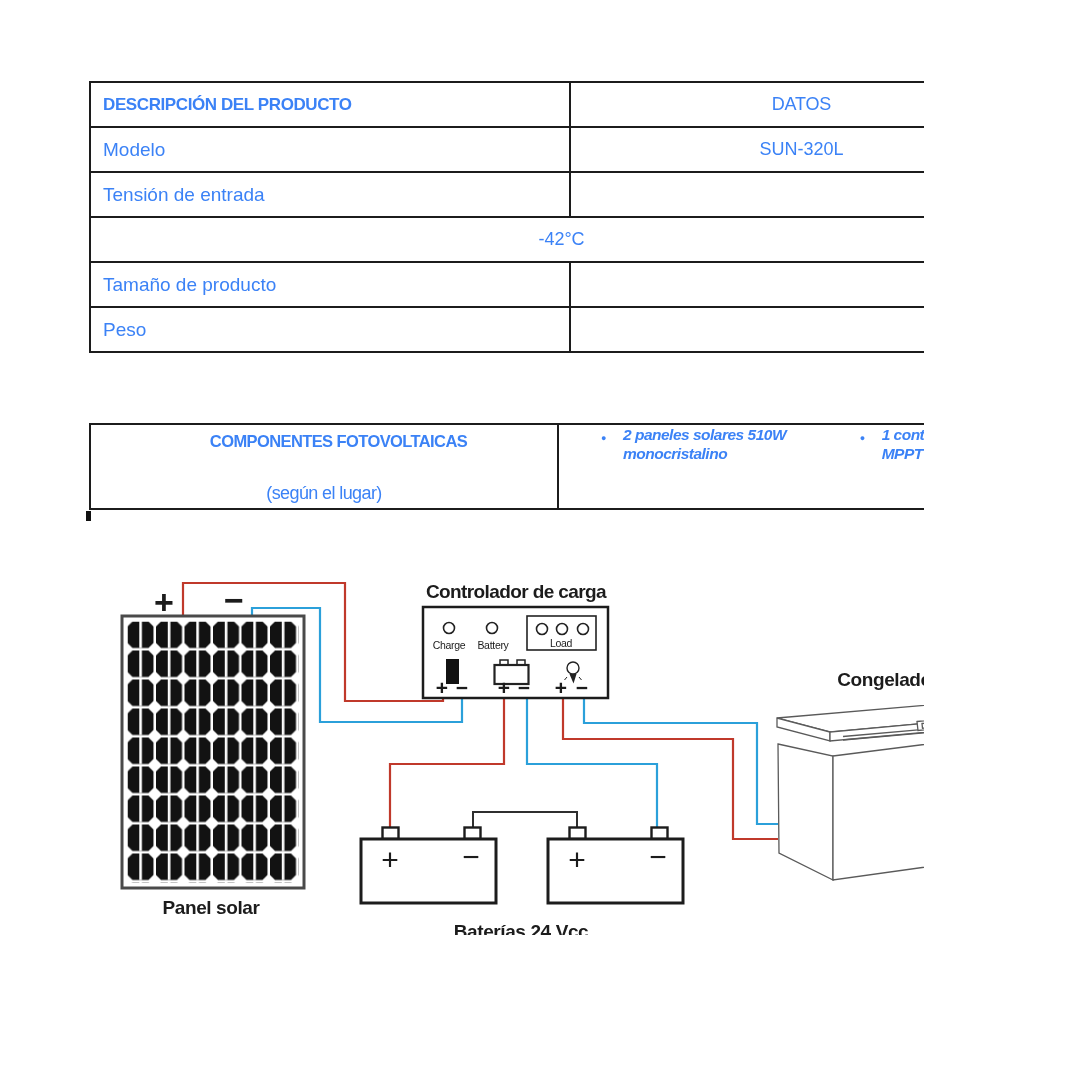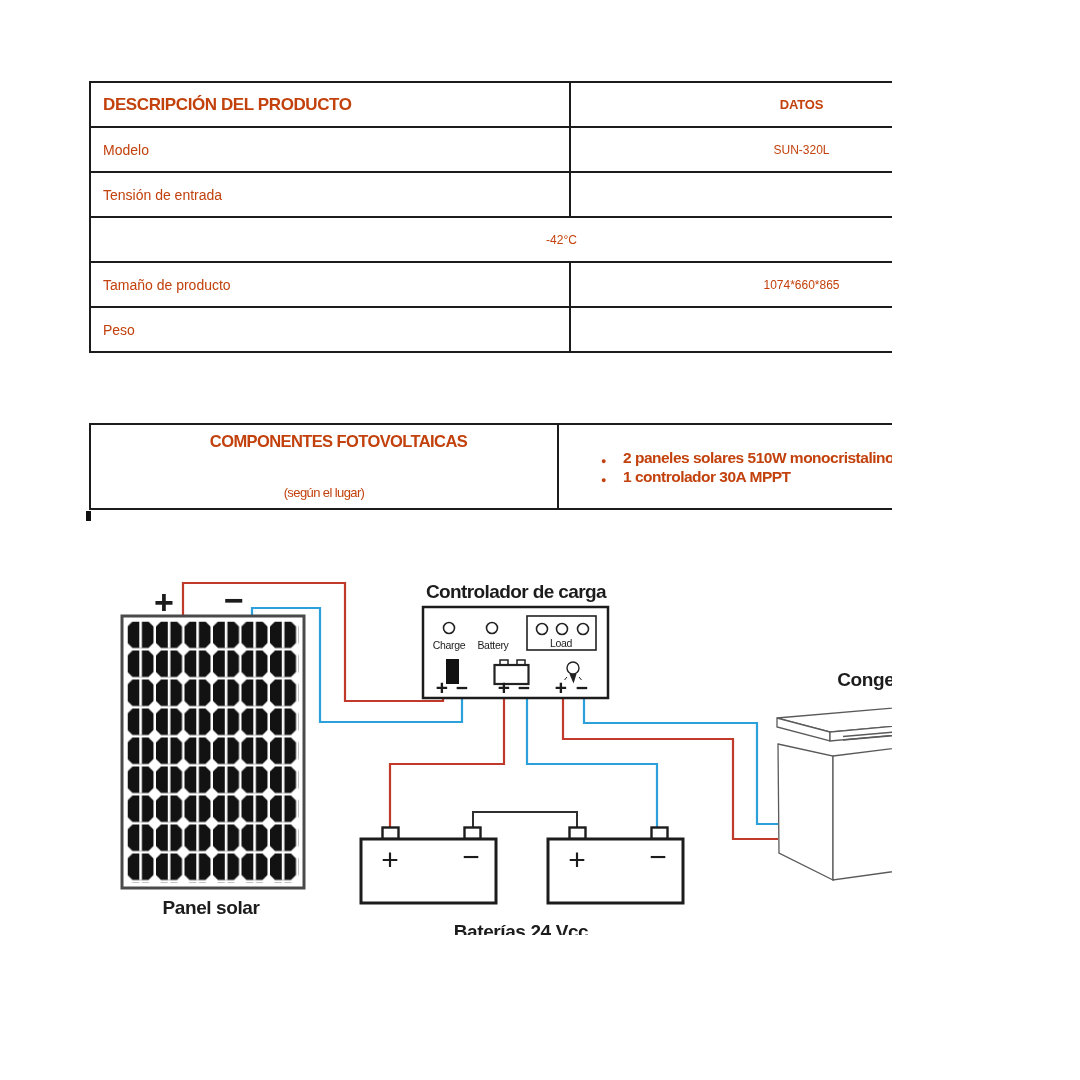--- a/index.html
+++ b/index.html
@@ -1,33 +1,33 @@
 <!DOCTYPE html>
 <html><head>
 <meta charset="utf-8">
 <style>
   html,body{margin:0;padding:0;background:#fff;}
   .page{
     position:relative;width:892px;height:1080px;background:#ffffff;overflow:hidden;
-    font-family:"Liberation Sans",sans-serif;color:#c2410c;
+    font-family:"Liberation Sans",sans-serif;color:#3b82f6;padding-left:32px;
   }
   
   .spec-table{position:absolute;left:89px;top:81px;width:941px;border:2px solid #1c1c1c;background:#fff;}
   .spec-row{display:flex;height:43px;border-top:2px solid #1c1c1c;}
   .spec-row:first-child{border-top:none;}
-  .cell-l{width:466px;border-right:2px solid #1c1c1c;display:flex;align-items:center;padding-left:12px;font-size:14px;}
-  .cell-r{flex:1;display:flex;align-items:center;justify-content:center;font-size:12px;}
+  .cell-l{width:466px;border-right:2px solid #1c1c1c;display:flex;align-items:center;padding-left:12px;font-size:19px;}
+  .cell-r{flex:1;display:flex;align-items:center;justify-content:center;font-size:18px;}
   .hdr-l{font-weight:bold;font-size:17px;letter-spacing:-0.4px;}
-  .hdr-r{font-weight:bold;font-size:13px;letter-spacing:-0.2px;}
+  .hdr-r{font-weight:normal;font-size:18px;letter-spacing:-0.2px;}
   
   .comp-table{position:absolute;left:89px;top:423px;width:941px;height:87px;border:2px solid #1c1c1c;display:flex;background:#fff;box-sizing:border-box;}
   .comp-left{width:466px;border-right:2px solid #1c1c1c;display:flex;flex-direction:column;align-items:center;justify-content:center;text-align:center;}
   .comp-title{font-weight:bold;font-size:16.5px;letter-spacing:-0.6px;line-height:20px;margin-left:29px;}
-  .comp-sub{font-size:13px;letter-spacing:-0.6px;line-height:20px;margin-top:32px;}
-  .comp-right{flex:1;display:flex;flex-direction:column;justify-content:center;padding-left:42px;}
+  .comp-sub{font-size:18px;letter-spacing:-0.6px;line-height:20px;margin-top:32px;}
+  .comp-right{flex:1;display:flex;flex-direction:row;justify-content:center;padding-left:42px;font-style:italic;}
   .comp-item{position:relative;padding-left:22px;font-size:15.5px;font-weight:bold;letter-spacing:-0.5px;line-height:19px;}
   .comp-item::before{content:"●";position:absolute;left:0;top:4px;font-size:9px;}
   .stray-tick{position:absolute;left:86px;top:511px;width:5px;height:10px;background:#111;}
   
   svg{position:absolute;left:0;top:0;}
   svg text{font-family:"Liberation Sans",sans-serif;fill:#1c1c1c;}
   .t-title{font-weight:bold;font-size:19px;letter-spacing:-0.6px;}
   .t-label{font-weight:bold;font-size:19px;letter-spacing:-0.4px;}
   .t-small{font-size:10.5px;letter-spacing:-0.3px;}
   .t-term{font-weight:bold;font-size:21px;}
@@ -49,21 +49,20 @@
       <div class="cell-r">SUN-320L</div>
     </div>
     <div class="spec-row">
       <div class="cell-l">Tensión de entrada</div>
     </div>
     <div class="spec-row">
       <div class="cell-r">-42°C</div>
     </div>
     <div class="spec-row">
       <div class="cell-l">Tamaño de producto</div>
-      <div class="cell-r">1074*660*865</div>
     </div>
     <div class="spec-row">
       <div class="cell-l">Peso</div>
     </div>
   </div>
 
   <div class="comp-table">
     <div class="comp-left">
       <div class="comp-title">COMPONENTES FOTOVOLTAICAS</div>
       <div class="comp-sub">(según el lugar)</div>

